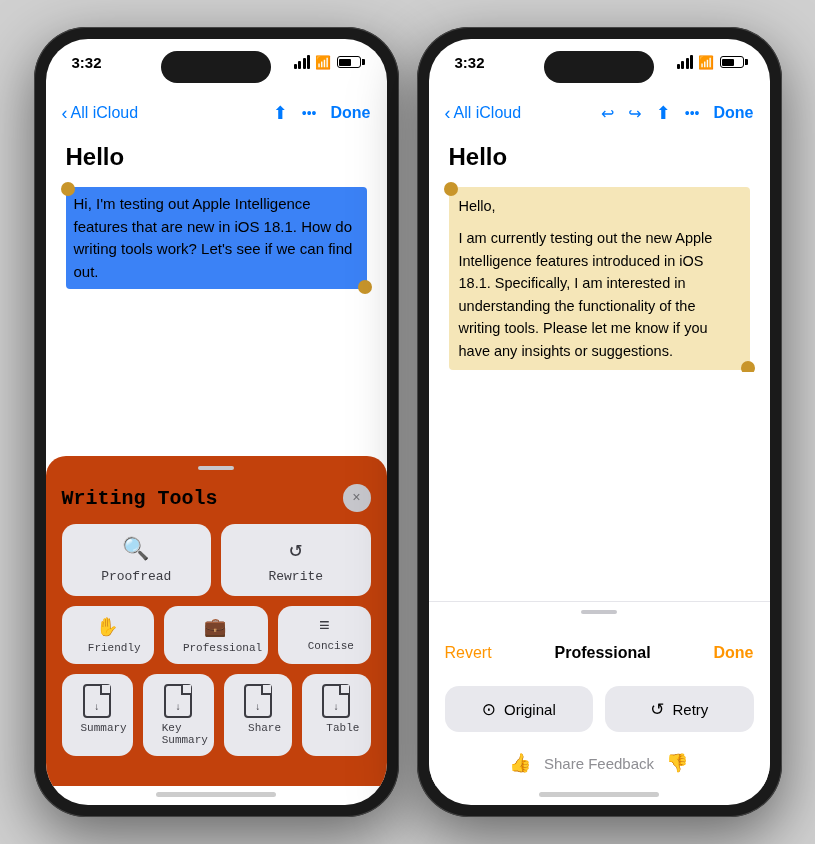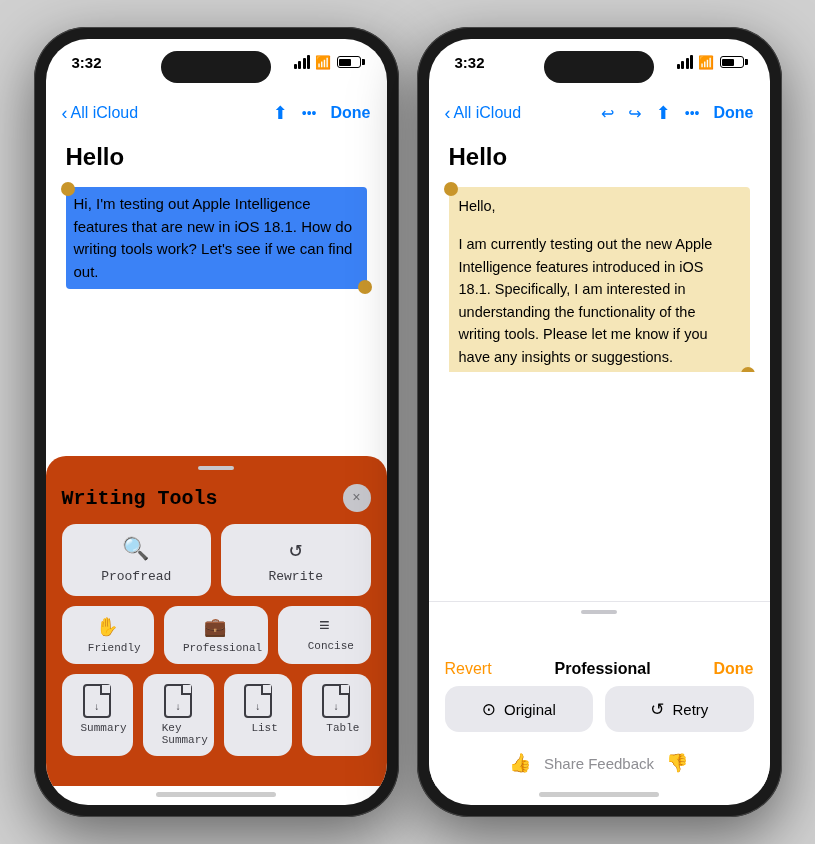--- a/index.html
+++ b/index.html
@@ -297,21 +297,21 @@
     
     .action-bottom {
       background: #fff;
       border-top: 1px solid #e5e5ea;
       padding: 0 16px;
       flex-shrink: 0;
     }
     .rewrite-bar {
       height: 50px;
       display: flex;
-      align-items: flex-end;
+      align-items: center;
       justify-content: space-between;
     }
     .revert-btn {
       color: #FF9500;
       font-size: 16px;
     }
     .rewrite-title {
       font-size: 16px;
       font-weight: 700;
       color: #000;
@@ -454,21 +454,21 @@
           <div class="tool-btn-medium">
             <div class="doc-icon">
               <span class="doc-arrow">↓</span>
             </div>
             <span class="tool-label-sm">Key Summary</span>
           </div>
           <div class="tool-btn-medium">
             <div class="doc-icon">
               <span class="doc-arrow">↓</span>
             </div>
-            <span class="tool-label-sm">List</span>
+            <span class="tool-label-sm">Share</span>
           </div>
           <div class="tool-btn-medium">
             <div class="doc-icon">
               <span class="doc-arrow">↓</span>
             </div>
             <span class="tool-label-sm">Table</span>
           </div>
         </div>
       </div>
 
@@ -507,21 +507,21 @@
           <span class="nav-icon">⬆</span>
           <span class="nav-icon" style="font-size:14px">•••</span>
           <span class="nav-done">Done</span>
         </div>
       </div>
 
       <div class="note-content">
         <div class="note-title">Hello</div>
         <div class="note-text-expanded">
           <div class="selection-dot dot-tl"></div>
-          <p style="margin-bottom:16px">Hello,</p>
+          <p style="margin-bottom:10px">Hello,</p>
           <p>I am currently testing out the new Apple Intelligence features introduced in iOS 18.1. Specifically, I am interested in understanding the functionality of the writing tools. Please let me know if you have any insights or suggestions.</p>
           <div class="selection-dot dot-br"></div>
         </div>
       </div>
 
       <div style="flex:1"></div>
 
       <div class="action-bottom">
         <div class="panel-handle" style="margin-top:8px"></div>
 

